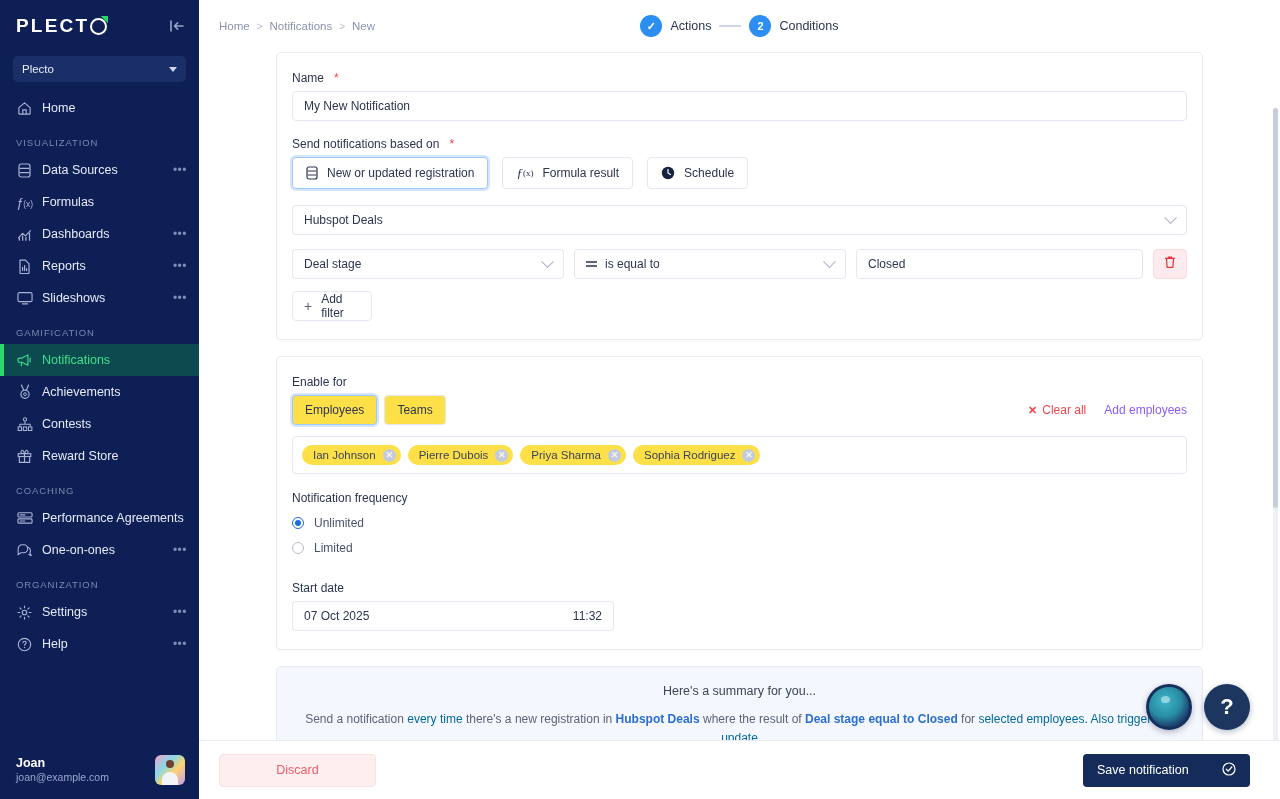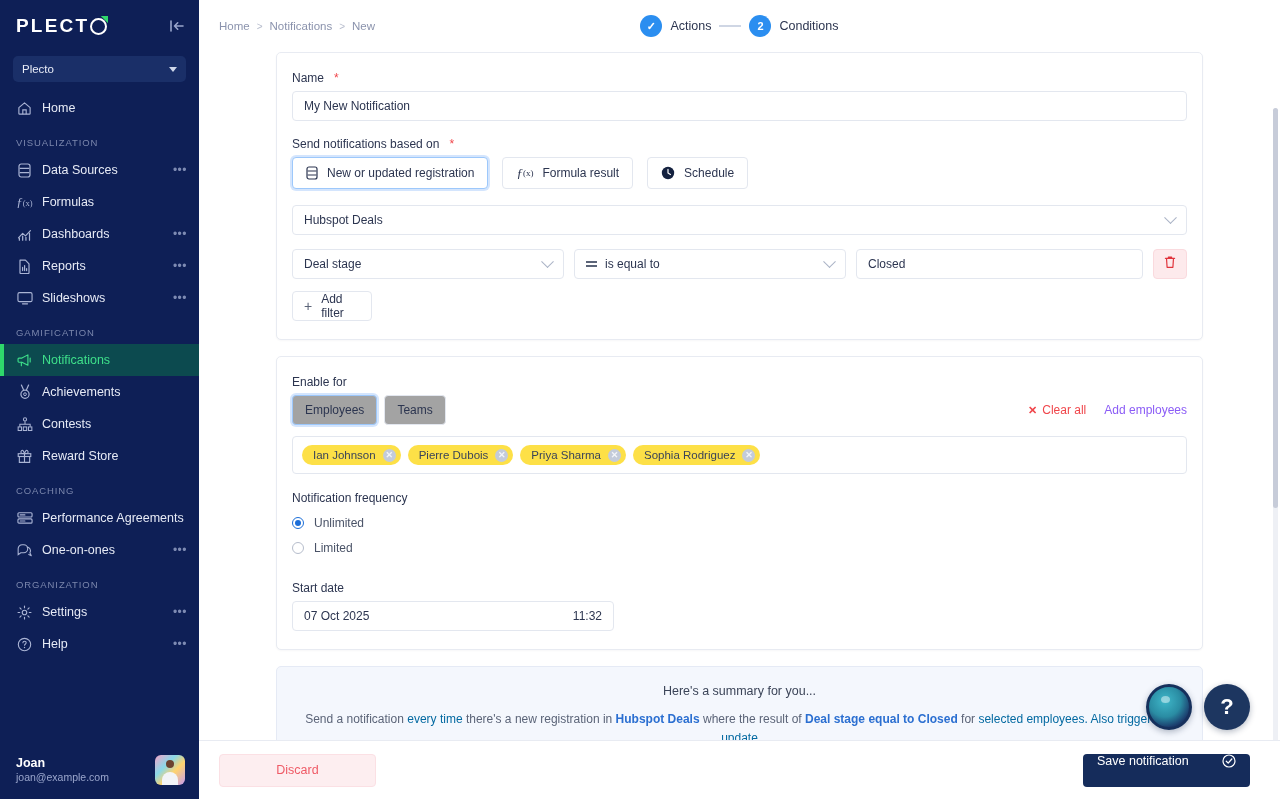--- a/index.html
+++ b/index.html
@@ -253,21 +253,21 @@
   .plus { font-size: 14px; color: #5b6478; line-height: 1; }
 
   .enable-row {
     display: flex; align-items: center; justify-content: space-between;
     margin-top: 6px;
   }
   .tabs { display: flex; gap: 7px; }
   .tab-btn {
     height: 30px; padding: 0 12px;
     border: 1px solid #e3e7ef; border-radius: 4px;
-    background: #a3a3a3; font-size: 12px; color: #2c3550;
+    background: #fde047; font-size: 12px; color: #2c3550;
     display: flex; align-items: center; cursor: pointer;
   }
   .tab-btn.selected {
     border-color: #9dc8fb;
     box-shadow: 0 0 0 2px rgba(120,175,250,0.32);
   }
   .link-actions { display: flex; align-items: center; gap: 18px; }
   .clear-all {
     font-size: 12px; color: #f0464b; cursor: pointer;
     display: flex; align-items: center; gap: 5px;
@@ -351,21 +351,21 @@
     background: #fdeef0; border: 1px solid #fbe0e4;
     border-radius: 4px;
     color: #ef5a66; font-size: 12.5px;
     display: flex; align-items: center; justify-content: center;
     cursor: pointer;
   }
   .save-btn {
     width: 167px; height: 33px;
     background: #152c5b; border: none; border-radius: 4px;
     color: #fff; font-size: 12.5px;
-    display: flex; justify-content: space-between;
+    display: flex; align-items: center; justify-content: space-between;
     padding: 0 14px; cursor: pointer;
   }
 
   .fab-group {
     position: absolute; right: 30px; bottom: 69px;
     display: flex; align-items: center; gap: 12px;
     z-index: 20;
   }
   .fab-bot {
     width: 46px; height: 46px; border-radius: 50%;
@@ -437,21 +437,21 @@
           <svg width="13" height="15" viewBox="0 0 13 15" fill="none">
             <rect x="1" y="1" width="11" height="13" rx="2.2" stroke="currentColor" stroke-width="1.2"></rect>
             <path d="M1.7 5.4h9.6M1.7 9.6h9.6" stroke="currentColor" stroke-width="1.2"></path>
           </svg>
         </span>
         <span class="label">Data Sources</span>
         <span class="dots">•••</span>
       </div>
       <div class="nav-item">
         <span class="ico">
-          <span style="font-family:Liberation Serif, serif;font-style:italic;font-size:13px;">ƒ<span style="font-size:8.5px;font-style:normal;">(x)</span></span>
+          <span style="font-family:Liberation Sans, sans-serif;font-style:italic;font-size:13px;">ƒ<span style="font-size:8.5px;font-style:normal;">(x)</span></span>
         </span>
         <span class="label">Formulas</span>
       </div>
       <div class="nav-item">
         <span class="ico">
           <svg width="16" height="15" viewBox="0 0 17 16" fill="none">
             <path d="M1.5 11.5L6 6.8l3 2.6 5.3-5.6" stroke="currentColor" stroke-width="1.2" stroke-linecap="round" stroke-linejoin="round"></path>
             <path d="M2.5 14v-2.2M6 14V9.6M9.5 14v-3M13.3 14V6.6" stroke="currentColor" stroke-width="1.3" stroke-linecap="round"></path>
           </svg>
         </span>

